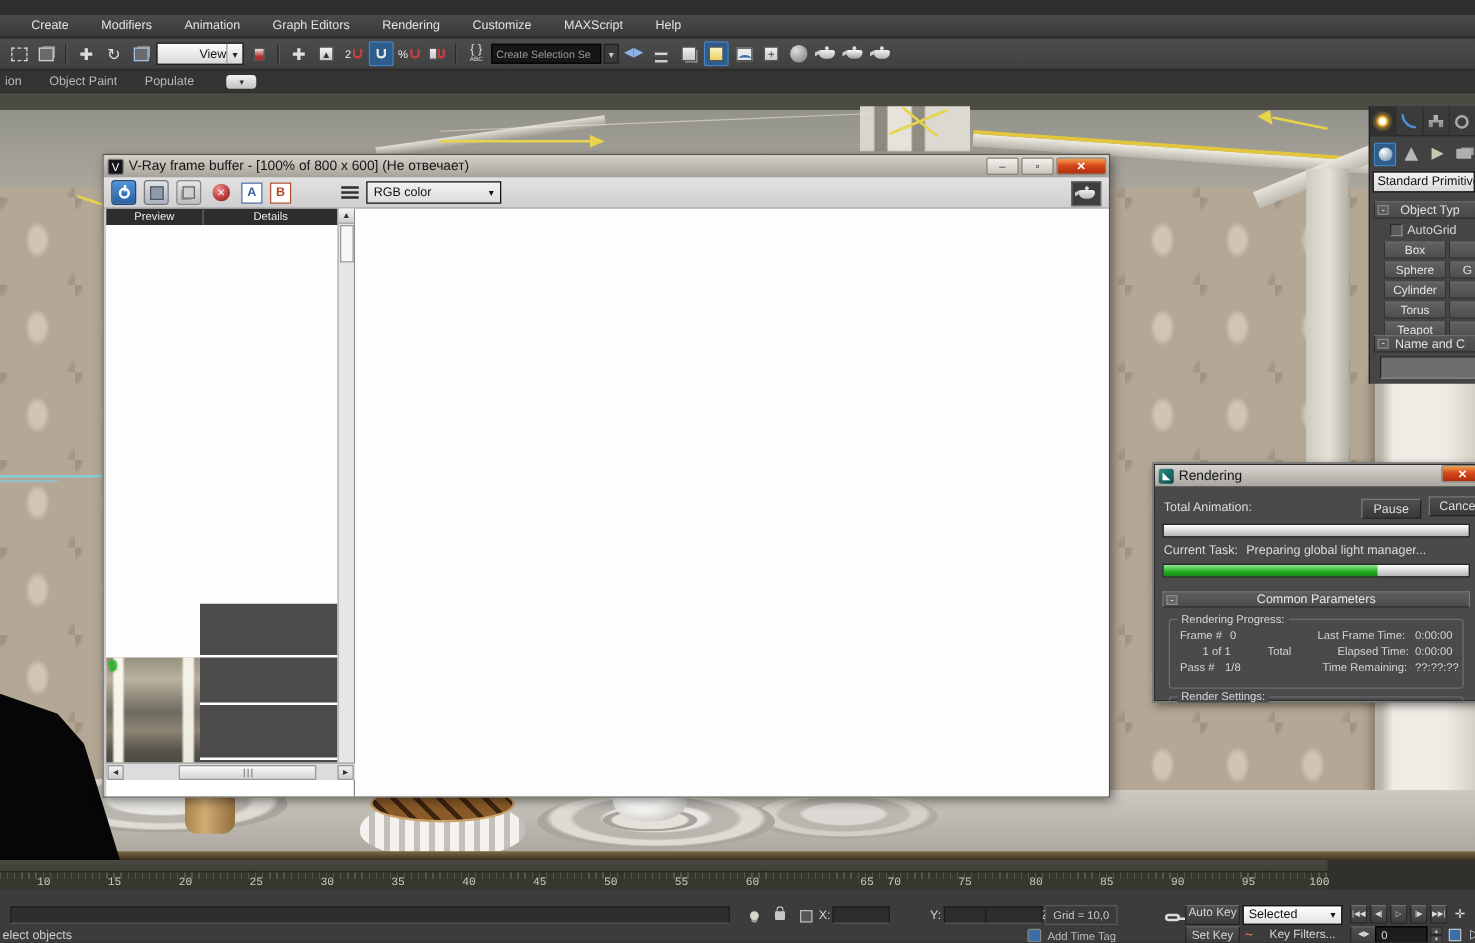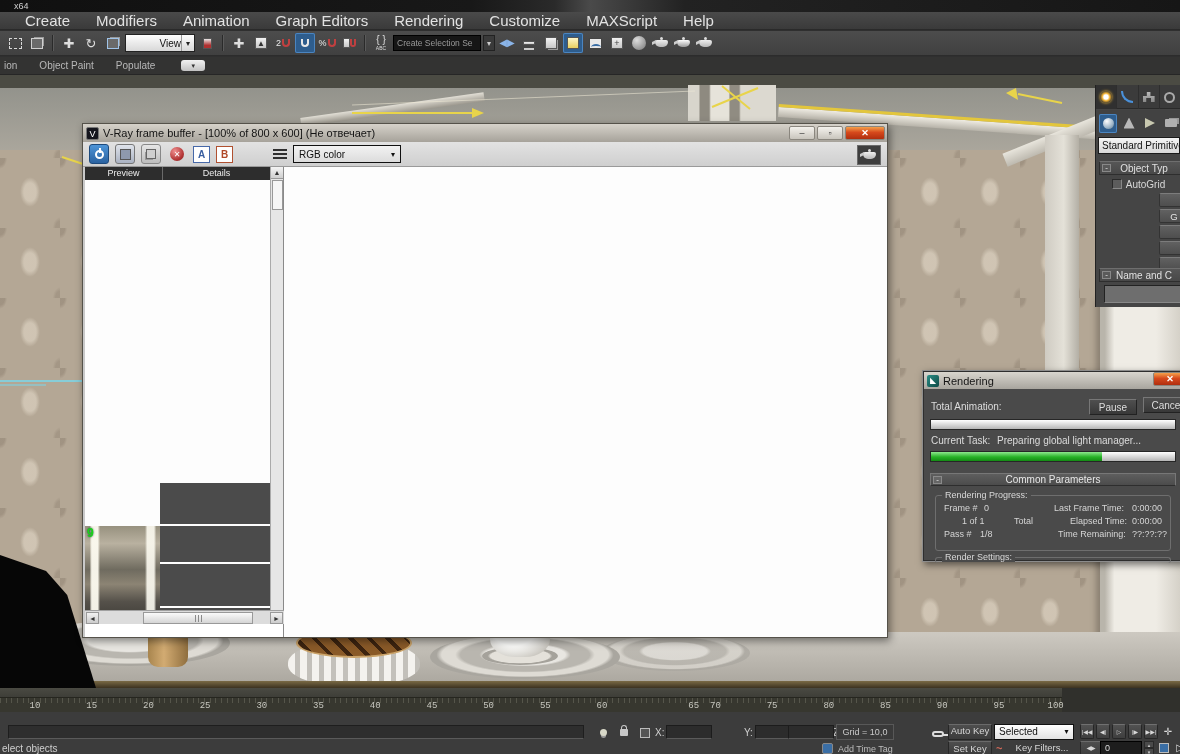--- a/index.html
+++ b/index.html
@@ -5,21 +5,21 @@
   * { margin:0; padding:0; box-sizing:border-box; }
   html,body { width:1180px; height:754px; overflow:hidden; background:#1a1a1a;
     font-family:"Liberation Sans", sans-serif; }
   #root { position:relative; width:1180px; height:754px; overflow:hidden; background:#2f2f2f; }
 
   
   .os-bar { position:absolute; left:0; top:0; width:1180px; height:12px; background:linear-gradient(90deg,#101010 0%,#181818 40%,#2a2a2a 47%,#4a4a4a 50%,#222 58%,#161616 100%); color:#cfcfcf; font-size:9px; line-height:12px; padding-left:14px; }
 
   
   .menubar { position:absolute; left:0; top:12px; width:1180px; height:18px; background:linear-gradient(#4a4a4a,#3a3a3a); border-bottom:1px solid #2a2a2a; display:flex; align-items:center; padding-left:12px; }
-  .menu-item { color:#e2e2e2; font-size:15px; padding:0 13px; height:18px; line-height:18px; cursor:default;text-align:right; }
+  .menu-item { color:#e2e2e2; font-size:10px; padding:0 13px; height:18px; line-height:18px; cursor:default;text-align:right; }
 
   
   .toolbar { position:absolute; left:0; top:31px; width:1180px; height:25px; background:linear-gradient(#4c4c4c,#404040); border-bottom:1px solid #2c2c2c; display:flex; align-items:center; gap:2px; padding-left:5px; }
   .tbtn { width:20px; height:20px; display:flex; align-items:center; justify-content:center; position:relative; border-radius:2px; flex:none; }
   .tbtn.active { background:#2e5d8d; box-shadow:inset 0 0 0 1px #4b85c0; }
   .tsep { width:2px; height:16px; border-left:1px solid #2a2a2a; border-right:1px solid #5a5a5a; margin:0 3px; flex:none; }
   .marquee { width:13px; height:11px; border:1px dashed #d8d8d8; }
   .cubebox { width:12px; height:11px; border:1px solid #cfcfcf; background:#6a6a6a; box-shadow:2px -2px 0 -1px #9a9a9a; }
   .glyph { color:#dedede; font-size:13px; line-height:1; }
   .glyph.small { font-size:10px; }
@@ -210,23 +210,20 @@
   .bulb { width:7px; height:7px; border-radius:50%; background:#d8d8c8; box-shadow:0 3px 0 -1px #999; }
   .gizmoic { width:10px; height:10px; border:1px solid #bbb; background:#555; }
   .keyic { width:12px; height:6px; border:2px solid #ddd; border-radius:4px; position:relative; }
   .keyic::after { content:""; position:absolute; right:-7px; top:1px; width:7px; height:2px; background:#ddd; }
 </style>
 </head>
 <body>
 
 <div id="root">
 
-  <div class="os-bar">
-    <span>x64</span>
-  </div>
 
   <div class="menubar">
       <div class="menu-item">Create</div>
       <div class="menu-item">Modifiers</div>
       <div class="menu-item">Animation</div>
       <div class="menu-item">Graph Editors</div>
       <div class="menu-item">Rendering</div>
       <div class="menu-item">Customize</div>
       <div class="menu-item">MAXScript</div>
       <div class="menu-item">Help</div>
@@ -396,20 +393,27 @@
     </div>
     <div class="cp-drop">Standard Primitives</div>
     <div class="cp-rollout" style="top:76px">
       <span class="minus">-</span>
       <span>Object Typ</span>
     </div>
     <div class="autogrid">
       <span class="chk"></span>
       <span>AutoGrid</span>
     </div>
+    <div class="objcols lft">
+        <div class="cp-btn">Box</div>
+        <div class="cp-btn">Sphere</div>
+        <div class="cp-btn">Cylinder</div>
+        <div class="cp-btn">Torus</div>
+        <div class="cp-btn">Teapot</div>
+      </div>
     <div class="objcols rgt">
         <div class="cp-btn"></div>
         <div class="cp-btn">G</div>
         <div class="cp-btn"></div>
         <div class="cp-btn"></div>
         <div class="cp-btn"></div>
       </div>
     <div class="cp-rollout" style="top:183px">
       <span class="minus">-</span>
       <span>Name and C</span>

